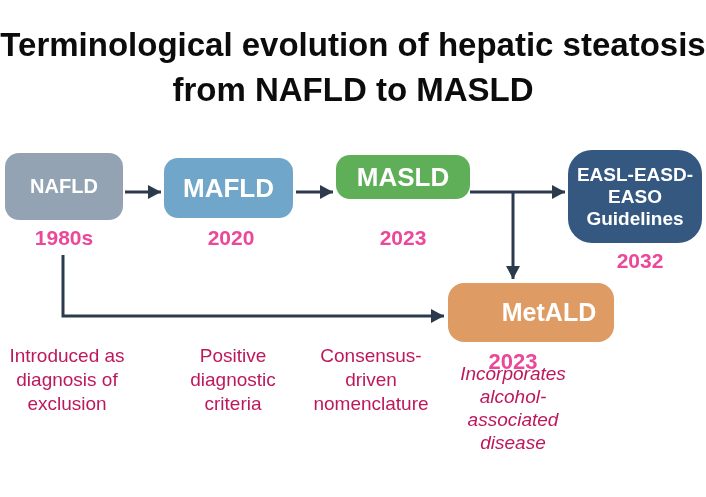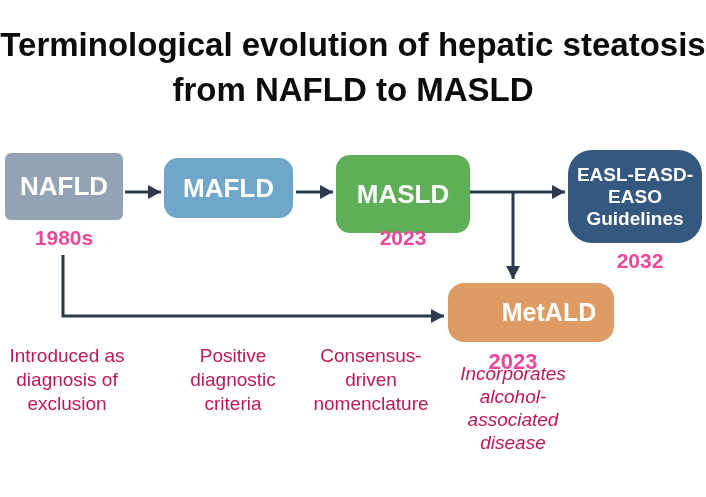--- a/index.html
+++ b/index.html
@@ -29,23 +29,23 @@
   .node{
     position:absolute;
     display:flex;
     align-items:center;
     justify-content:center;
     border-radius:14px;
     color:#ffffff;
     font-weight:bold;
     text-align:center;
   }
-  .node-nafld{ left:5px;  top:153px; width:118px; height:67px; font-size:26px;border-radius:6px; }
+  .node-nafld{ left:5px;  top:153px; width:118px; height:67px; font-size:20px; }
   .node-mafld{ left:164px; top:158px; width:129px; height:60px; font-size:26px; }
-  .node-masld{ left:336px; top:155px; width:134px; height:78px; font-size:26px; }
+  .node-masld{ left:336px; top:155px; width:134px; height:44px; font-size:26px; }
   .node-guidelines{
     left:568px; top:150px; width:134px; height:93px;
     font-size:19px; line-height:22px; border-radius:16px; white-space:pre-line;
   }
   .node-metald{ left:448px; top:283px; width:130px; height:59px; font-size:25px; border-radius:16px;padding-left:36px; }
   .year{
     position:absolute;
     width:100px;
     text-align:center;
     font-size:21px;
@@ -110,20 +110,21 @@
   <div class="node node-guidelines" style="background-color: rgb(52, 88, 128); border-radius: 24px;">
     <span>EASL-EASD-
 EASO
 Guidelines</span>
   </div>
   <div class="node node-metald" style="background-color: rgb(222, 155, 99);">
     <span>MetALD</span>
   </div>
 
   <div class="year year-1980s">1980s</div>
+  <div class="year year-2020">2020</div>
   <div class="year year-2023">2023</div>
   <div class="year year-2024">2032</div>
   <div class="year year-metald">2023</div>
 
   <div class="note note-nafld">Introduced as
 diagnosis of
 exclusion</div>
   <div class="note note-mafld">Positive
 diagnostic
 criteria</div>

